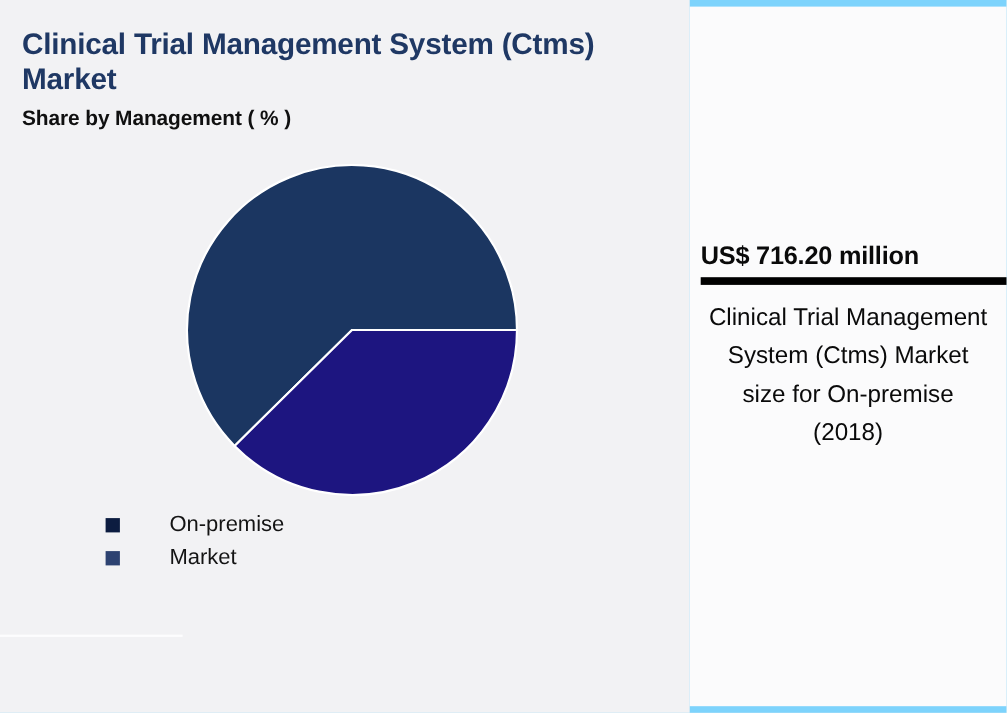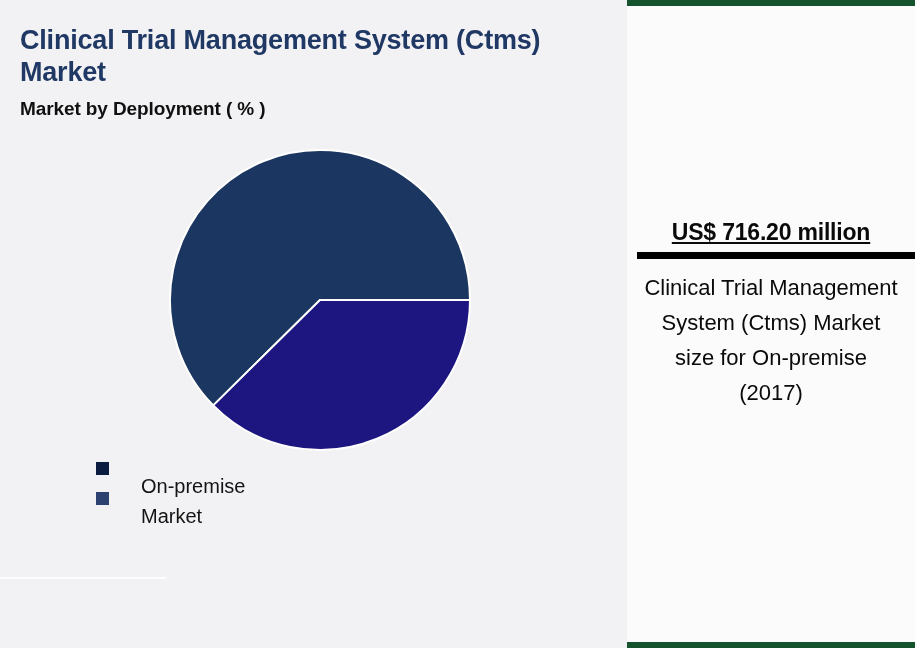--- a/index.html
+++ b/index.html
@@ -10,21 +10,21 @@
     width: 915px;
     height: 648px;
     background: #f2f2f4;
     font-family: "Liberation Sans", sans-serif;
     overflow: hidden;
   }
   #root {
     position: relative;
     width: 915px;
     height: 648px;
-    background: #14532d;
+    background: #7dd3fc;
   }
 
   
   .chart-pane {
     position: absolute;
     left: 0;
     top: 0;
     width: 627px;
     height: 648px;
     background: #f2f2f4;
@@ -64,22 +64,22 @@
 
   
   .legend {
     position: absolute;
     left: 96px;
     top: 462px;
     width: 420px;
   }
   .legend-row {
     display: flex;
+    align-items: center;
     height: 30px;
-    flex-direction: column;
   }
   .legend-swatch {
     width: 13px;
     height: 13px;
     flex: 0 0 13px;
   }
   .legend-label {
     margin-left: 45px;
     font-size: 20px;
     color: #141414;
@@ -103,26 +103,24 @@
     width: 288px;
     height: 636px;
     background: #fbfbfc;
   }
 
   .kpi-value {
     position: absolute;
     left: 10px;
     top: 213px;
     width: 268px;
-    text-align: center;
     font-size: 23px;
     font-weight: bold;
     color: #0a0a0a;
     letter-spacing: -0.2px;
-    text-decoration: underline;
   }
 
   .kpi-rule {
     position: absolute;
     left: 10px;
     top: 246px;
     width: 278px;
     height: 7px;
     background: #000000;
   }
@@ -151,21 +149,21 @@
 </style>
 </head>
 <body>
 
 <div id="root">
 
   <div class="chart-pane">
 
     <div class="chart-title">Clinical Trial Management System (Ctms) Market</div>
 
-    <div class="chart-subtitle">Market by Deployment ( % )</div>
+    <div class="chart-subtitle">Share by Management ( % )</div>
 
     <div class="pie-wrap">
       <svg class="pie-svg" width="304" height="304" viewBox="0 0 304 304">
         <g id="pie-slices">
             <path d="M 152 152 L 302.00 152.00 A 150 150 0 1 0 45.27 257.40 Z" fill="#1b3661" stroke="#ffffff" stroke-width="2"></path>
             <path d="M 152 152 L 45.27 257.40 A 150 150 0 0 0 302.00 152.00 Z" fill="#1d1580" stroke="#ffffff" stroke-width="2"></path>
           </g>
       </svg>
     </div>
 
@@ -182,17 +180,17 @@
 
     <div class="bottom-rule"></div>
   </div>
 
   <div class="side-panel">
 
     <div class="kpi-value">US$ 716.20 million</div>
 
     <div class="kpi-rule"></div>
 
-    <div class="kpi-desc">Clinical Trial Management System (Ctms) Market size for On-premise (2017)</div>
+    <div class="kpi-desc">Clinical Trial Management System (Ctms) Market size for On-premise (2018)</div>
 
   </div>
 
 </div>
 
 </body></html>

